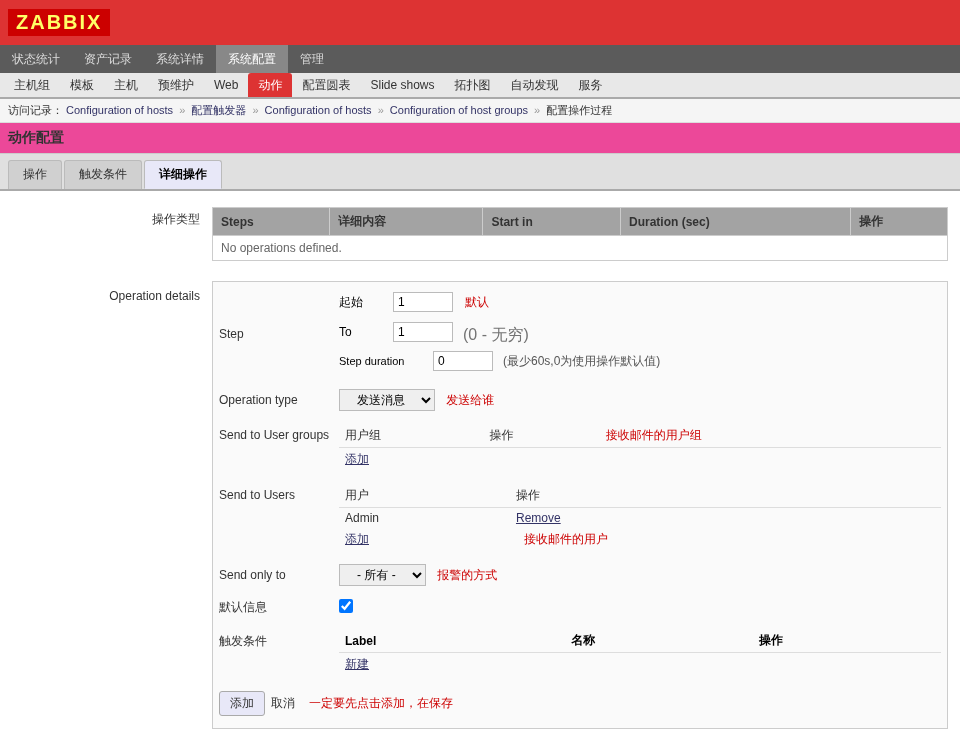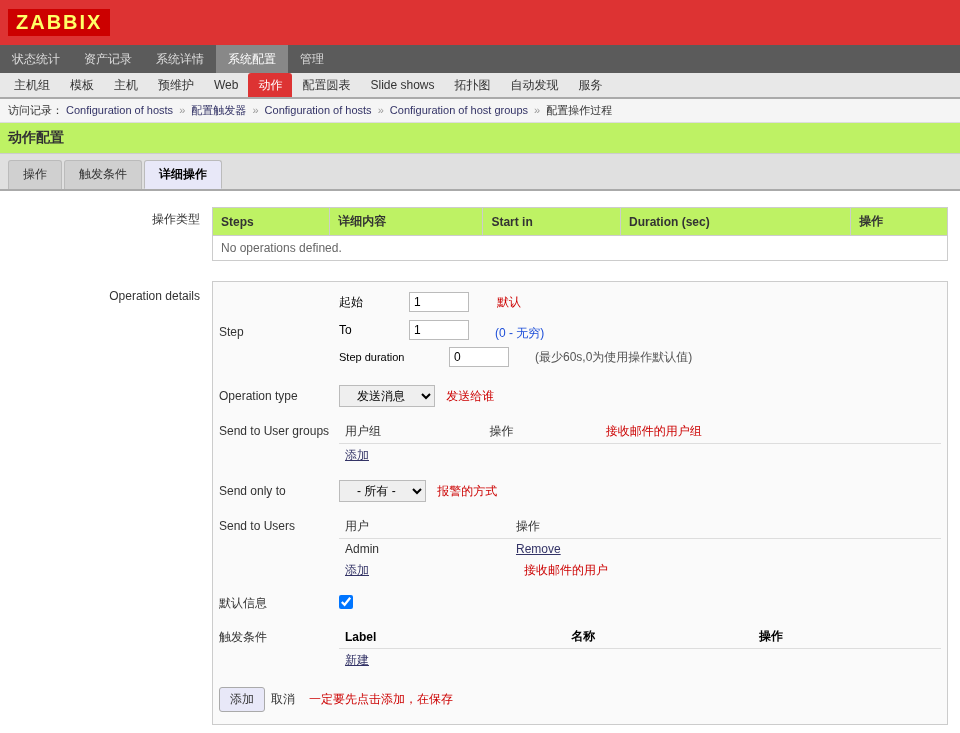--- a/index.html
+++ b/index.html
@@ -19,38 +19,38 @@
     .second-nav { background: #e8e8e8; border-bottom: 2px solid #aaa; display: flex; height: 26px; align-items: stretch; padding: 0 4px; }
     .second-nav a { color: #333; text-decoration: none; padding: 0 10px; display: flex; align-items: center; font-size: 12px; }
     .second-nav a.active { background: #d33; color: white; border-radius: 3px 3px 0 0; }
 
     
     .breadcrumb { background: #f5f5f5; padding: 4px 8px; font-size: 11px; color: #333; border-bottom: 1px solid #ddd; }
     .breadcrumb a { color: #336; text-decoration: none; }
     .breadcrumb .sep { margin: 0 3px; color: #999; }
 
     
-    .page-title { background: #bef264; padding: 6px 8px; font-size: 14px; font-weight: bold; color: #333; border-bottom: 1px solid #ccc; }
+    .page-title { background: #ec4899; padding: 6px 8px; font-size: 14px; font-weight: bold; color: #333; border-bottom: 1px solid #ccc; }
 
     
     .tabs { display: flex; background: #e0e0e0; padding: 6px 8px 0 8px; border-bottom: 2px solid #aaa; }
     .tab { padding: 5px 14px; border: 1px solid #bbb; border-bottom: none; border-radius: 3px 3px 0 0; background: #d0d0d0; color: #333; cursor: pointer; font-size: 12px; margin-right: 2px; }
     .tab.active { background: #e8e8f8; border-bottom: 1px solid #e8e8f8; color: #000; font-weight: bold; }
 
     
     .main-content { background: white; padding: 12px; }
 
     
     .form-section { display: flex; }
     .form-label-col { width: 200px; padding: 8px 12px 8px 0; text-align: right; color: #333; font-size: 12px; flex-shrink: 0; }
     .form-content-col { flex: 1; padding: 4px 0; }
 
     
     .ops-table { width: 100%; border-collapse: collapse; border: 1px solid #ccc; margin-bottom: 4px; }
-    .ops-table th { background: #bef264; border: 1px solid #ccc; padding: 5px 8px; text-align: left; font-size: 12px; color: #333; font-weight: bold; }
+    .ops-table th { background: #a3a3a3; border: 1px solid #ccc; padding: 5px 8px; text-align: left; font-size: 12px; color: #333; font-weight: bold; }
     .ops-table td { border: 1px solid #ccc; padding: 5px 8px; font-size: 12px; color: #666; }
 
     
     .inner-table { width: 100%; border-collapse: collapse; }
     .inner-table th { font-weight: normal; text-align: left; padding: 3px 6px; font-size: 12px; color: #333; border-bottom: 1px solid #ddd; }
     .inner-table td { padding: 3px 6px; font-size: 12px; color: #333; }
 
     
     .section-box { border: 1px solid #ccc; padding: 6px; background: #fafafa; margin-bottom: 4px; }
 
@@ -74,21 +74,21 @@
     .add-cancel-row { padding: 6px 0; display: flex; align-items: center; gap: 6px; }
 
     
     input[type=checkbox] { width: 14px; height: 14px; }
 
     
     .label-table { width: 100%; border-collapse: collapse; }
     .label-table th { font-weight: bold; text-align: left; padding: 3px 6px; font-size: 12px; border-bottom: 1px solid #ddd; }
     .label-table td { padding: 3px 6px; font-size: 12px; }
 
-    .field-row { display: flex; align-items: center; margin-bottom: 5px; gap: 20px; }
+    .field-row { display: flex; align-items: center; margin-bottom: 5px; gap: 4px; }
 
     .form-row { display: flex; align-items: flex-start; padding: 4px 0; }
   </style>
 </head>
 <body>
 
 <div class="header">
   <div class="logo">
     <span>ZABBIX</span>
   </div>
@@ -170,21 +170,21 @@
           <div style="width:120px; font-size:12px; color:#333;">Step</div>
           <div>
             <div class="field-row">
               <span style="width:50px; font-size:12px;">起始</span>
               <input type="text" class="input-small" value="1" style="">
               <span class="annotation">默认</span>
             </div>
             <div class="field-row">
               <span style="width:50px; font-size:12px;">To</span>
               <input type="text" class="input-small" value="1" style="">
-              <span style="font-size:12px; color:#1d4ed8; margin-left:6px;margin-top:8px;">(0 - 无穷)</span>
+              <span style="font-size:16px; color:#737373; margin-left:6px;margin-top:8px;">(0 - 无穷)</span>
             </div>
             <div class="field-row">
               <span style="width:90px; font-size:11px;">Step duration</span>
               <input type="text" class="input-small" value="0" style="">
               <span style="font-size:12px; color:#555; margin-left:6px;">(最少60s,0为使用操作默认值)</span>
             </div>
           </div>
         </div>
 
         <div class="form-row" style="align-items:center; margin-bottom:5px;">
@@ -215,63 +215,63 @@
                     <a class="add-link">添加</a>
                   </td>
                   <td></td>
                   <td></td>
                 </tr>
               </tbody>
             </table>
           </div>
         </div>
 
+        <div class="form-row" style="align-items:flex-start; margin-bottom:5px;">
+          <div style="width:120px; font-size:12px; color:#333; padding-top:4px;">Send to Users</div>
+          <div style="flex:1;">
+            <table class="inner-table">
+              <thead>
+                <tr>
+                  <th>用户</th>
+                  <th>操作</th>
+                  <th></th>
+                </tr>
+              </thead>
+              <tbody>
+                <tr>
+                  <td>Admin</td>
+                  <td>
+                    <a class="remove-link">Remove</a>
+                  </td>
+                  <td></td>
+                </tr>
+                <tr>
+                  <td>
+                    <a class="add-link">添加</a>
+                  </td>
+                  <td>
+                    <span class="annotation">接收邮件的用户</span>
+                  </td>
+                  <td></td>
+                </tr>
+              </tbody>
+            </table>
+          </div>
+        </div>
+
         <div class="form-row" style="align-items:center; margin-bottom:5px;">
           <div style="width:120px; font-size:12px; color:#333;">Send only to</div>
           <div>
             <select>
               <option>- 所有 -</option>
             </select>
             <span class="annotation">报警的方式</span>
           </div>
         </div>
 
-        <div class="form-row" style="align-items:flex-start; margin-bottom:5px;">
-          <div style="width:120px; font-size:12px; color:#333; padding-top:4px;">Send to Users</div>
-          <div style="flex:1;">
-            <table class="inner-table">
-              <thead>
-                <tr>
-                  <th>用户</th>
-                  <th>操作</th>
-                  <th></th>
-                </tr>
-              </thead>
-              <tbody>
-                <tr>
-                  <td>Admin</td>
-                  <td>
-                    <a class="remove-link">Remove</a>
-                  </td>
-                  <td></td>
-                </tr>
-                <tr>
-                  <td>
-                    <a class="add-link">添加</a>
-                  </td>
-                  <td>
-                    <span class="annotation">接收邮件的用户</span>
-                  </td>
-                  <td></td>
-                </tr>
-              </tbody>
-            </table>
-          </div>
-        </div>
-
         <div class="form-row" style="align-items:center; margin-bottom:5px;">
           <div style="width:120px; font-size:12px; color:#333;">默认信息</div>
           <div>
             <input type="checkbox" checked="" style="">
           </div>
         </div>
 
         <div class="form-row" style="align-items:flex-start; margin-bottom:5px;">
           <div style="width:120px; font-size:12px; color:#333; padding-top:4px;">触发条件</div>
           <div style="flex:1;">

